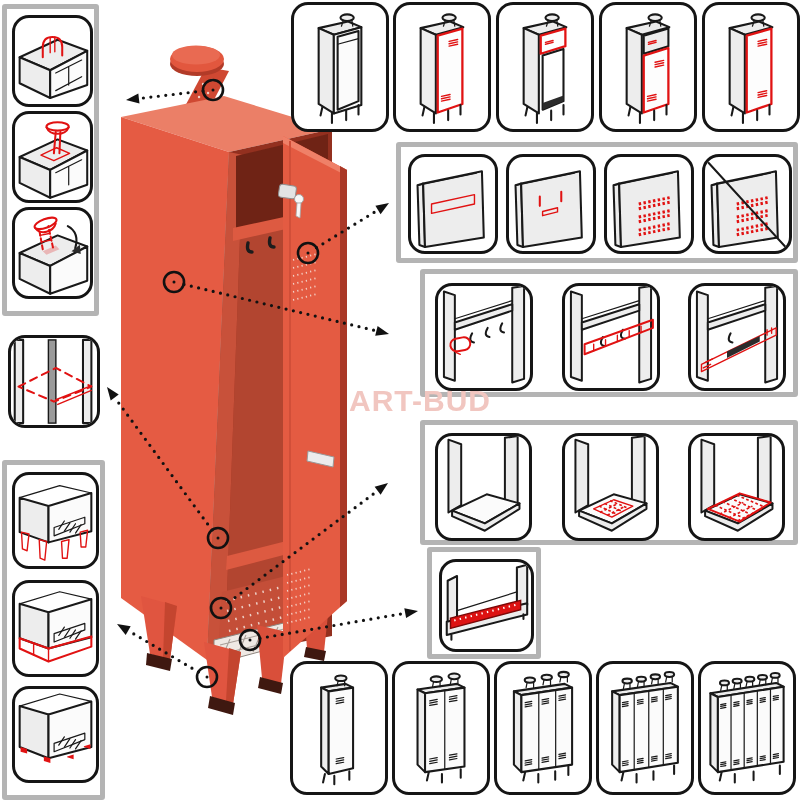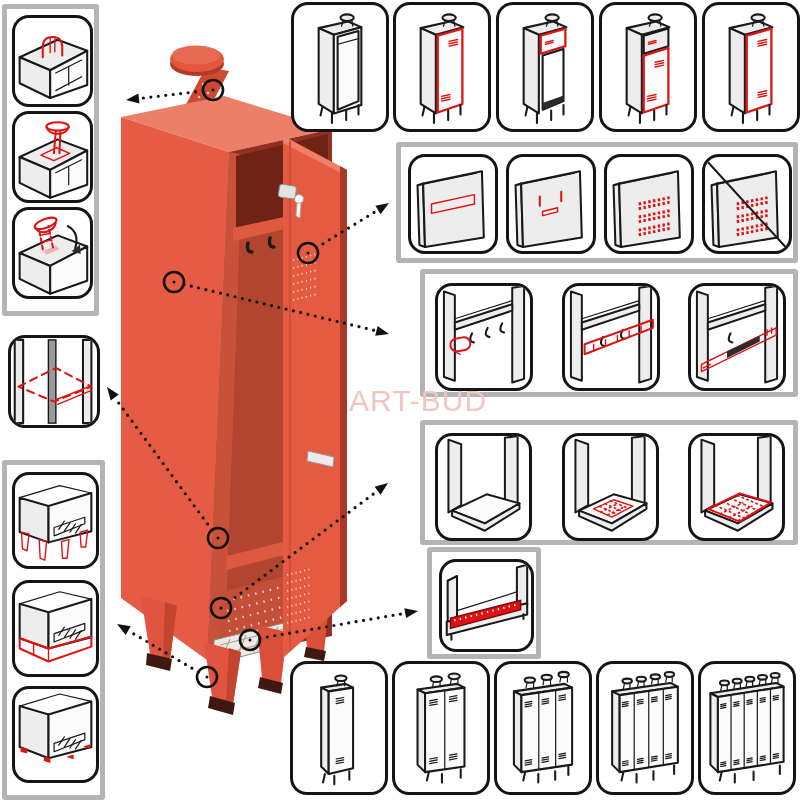--- a/index.html
+++ b/index.html
@@ -14,21 +14,21 @@
   
   .s{fill:#ededed;stroke:#191919;stroke-width:2.2;stroke-linejoin:round}
   .wf{fill:#fbfbfb;stroke:#191919;stroke-width:2.2;stroke-linejoin:round}
   .k{fill:none;stroke:#191919;stroke-width:2.2;stroke-linecap:round;stroke-linejoin:round}
   .kt{stroke-width:1.3}
   .r{fill:none;stroke:#e11212;stroke-width:2.2;stroke-linecap:round;stroke-linejoin:round}
   .rt{stroke-width:1.5}
   .rd{fill:#fdfdfd;stroke:#e11212;stroke-width:2.4;stroke-linejoin:round}
   .rf{fill:#e11212;stroke:none}
   .dk{fill:#2b2b2b;stroke:none}
-  #wm{position:absolute;left:349px;top:384px;z-index:5;font-weight:normal;font-size:30px;
+  #wm{position:absolute;left:349px;top:384px;z-index:5;font-weight:bold;font-size:30px;
       letter-spacing:1px;color:#f1c6c0;pointer-events:none}
 </style>
 </head>
 <body>
 
 <svg id="scene" width="800" height="800" viewBox="0 0 800 800">
   <g>
 
     <g>
       <polygon points="206,67 229,71 205,117 183,110" fill="#cf4832"></polygon>

